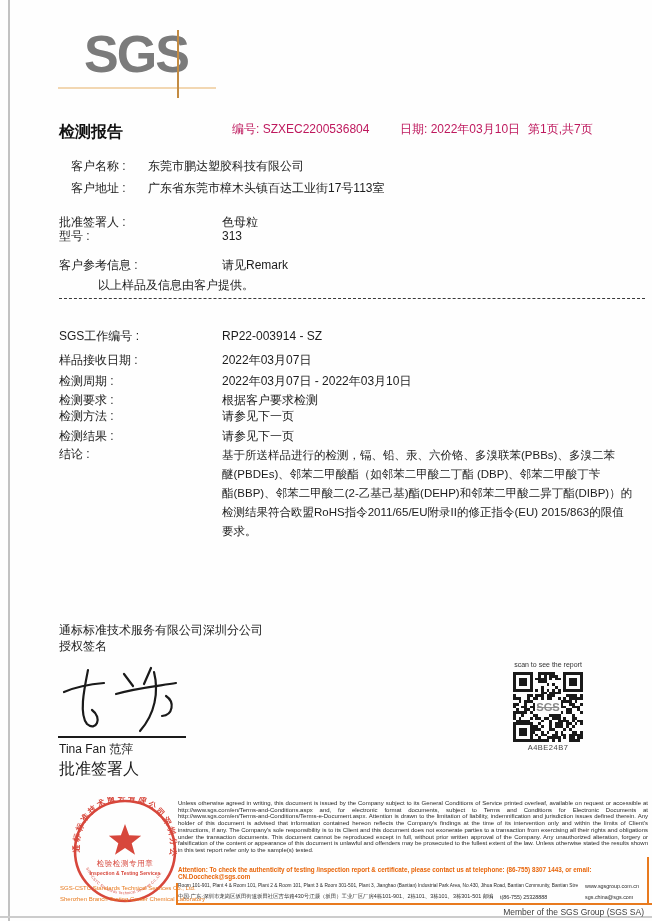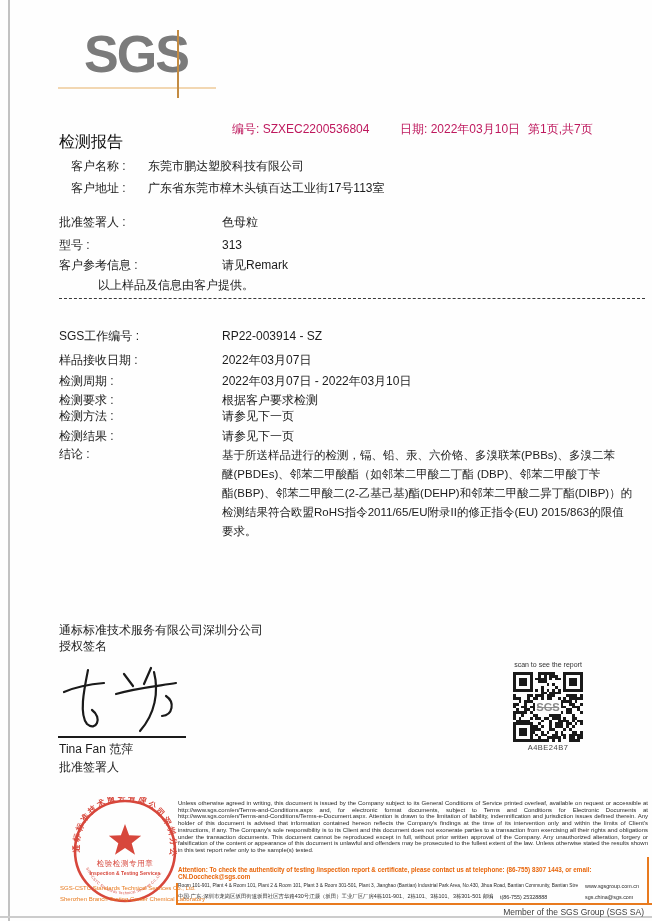--- a/index.html
+++ b/index.html
@@ -11,41 +11,41 @@
   
   .edge-left{position:absolute;left:8px;top:0;width:2px;height:921px;background:#c2c2c2;}
   .edge-bottom{position:absolute;left:0;top:916px;width:652px;height:2px;background:#cccccc;}
 
   
   .logo-text{position:absolute;left:84px;top:28px;font-size:52px;font-weight:bold;
     color:#7b7b7b;letter-spacing:-2px;line-height:1;}
   .logo-underline{position:absolute;left:58px;top:87px;width:158px;height:2px;background:#f2d7b2;}
   .logo-vline{position:absolute;left:177px;top:30px;width:2px;height:68px;background:#c38b42;}
 
-  .doc-title{position:absolute;left:59px;top:132px;font-size:16px;font-weight:normal;color:#111;}
+  .doc-title{position:absolute;left:59px;top:122px;font-size:16px;font-weight:bold;color:#111;}
   .meta{position:absolute;top:121px;font-size:12px;color:#be185d;white-space:nowrap;}
   .meta.no{left:232px;} .meta.date{left:400px;} .meta.page{left:528px;}
 
   
   .frow{position:absolute;left:59px;display:flex;font-size:12px;line-height:16px;white-space:nowrap;}
   .flabel{flex:none;}
   .w1 .flabel{width:77px;margin-left:12px;} .w2 .flabel{width:163px;}
   .note-line{position:absolute;left:59px;font-size:12px;line-height:16px;margin-left:39px;}
   .dash-sep{position:absolute;left:59px;top:298px;width:586px;border-top:1px dashed #3a3a3a;}
 
   .concl-label{position:absolute;left:59px;top:446px;font-size:12px;}
   .concl-body{position:absolute;left:222px;top:446px;font-size:11.5px;line-height:19px;white-space:nowrap;}
 
   
   .sig-company{position:absolute;left:59px;top:622px;font-size:12px;}
   .sig-auth{position:absolute;left:59px;top:638px;font-size:12px;font-family:Liberation Mono, monospace;}
   .sig-svg{position:absolute;left:58px;top:666px;}
   .sig-underline{position:absolute;left:58px;top:736px;width:128px;height:2px;background:#1a1a1a;}
   .sig-name{position:absolute;left:59px;top:741px;font-size:12px;}
-  .sig-role{position:absolute;left:59px;top:759px;font-size:12px;}
+  .sig-role{position:absolute;left:59px;top:759px;font-size:16px;}
 
   
   .qr-caption{position:absolute;left:498px;top:661px;width:100px;text-align:center;
     font-size:7px;color:#333;}
   .qr-svg{position:absolute;left:512px;top:672px;}
   .qr-code-label{position:absolute;left:498px;top:743px;width:100px;text-align:center;
     font-size:7.5px;color:#444;letter-spacing:.5px;}
 
   
   .stamp-svg{position:absolute;left:71px;top:797px;opacity:.92;}
@@ -91,21 +91,21 @@
   </div>
   <div class="frow w1" style="top:180px">
     <span class="flabel">客户地址 :</span>
     <span class="fvalue">广东省东莞市樟木头镇百达工业街17号113室</span>
   </div>
 
   <div class="frow w2" style="top:214px">
     <span class="flabel">批准签署人 :</span>
     <span class="fvalue">色母粒</span>
   </div>
-  <div class="frow w2" style="top:237px">
+  <div class="frow w2" style="top:228px">
     <span class="flabel">型号 :</span>
     <span class="fvalue">313</span>
   </div>
   <div class="frow w2" style="top:257px">
     <span class="flabel">客户参考信息 :</span>
     <span class="fvalue">请见Remark</span>
   </div>
   <div class="note-line" style="top:277px">以上样品及信息由客户提供。</div>
 
   <div class="dash-sep"></div>

